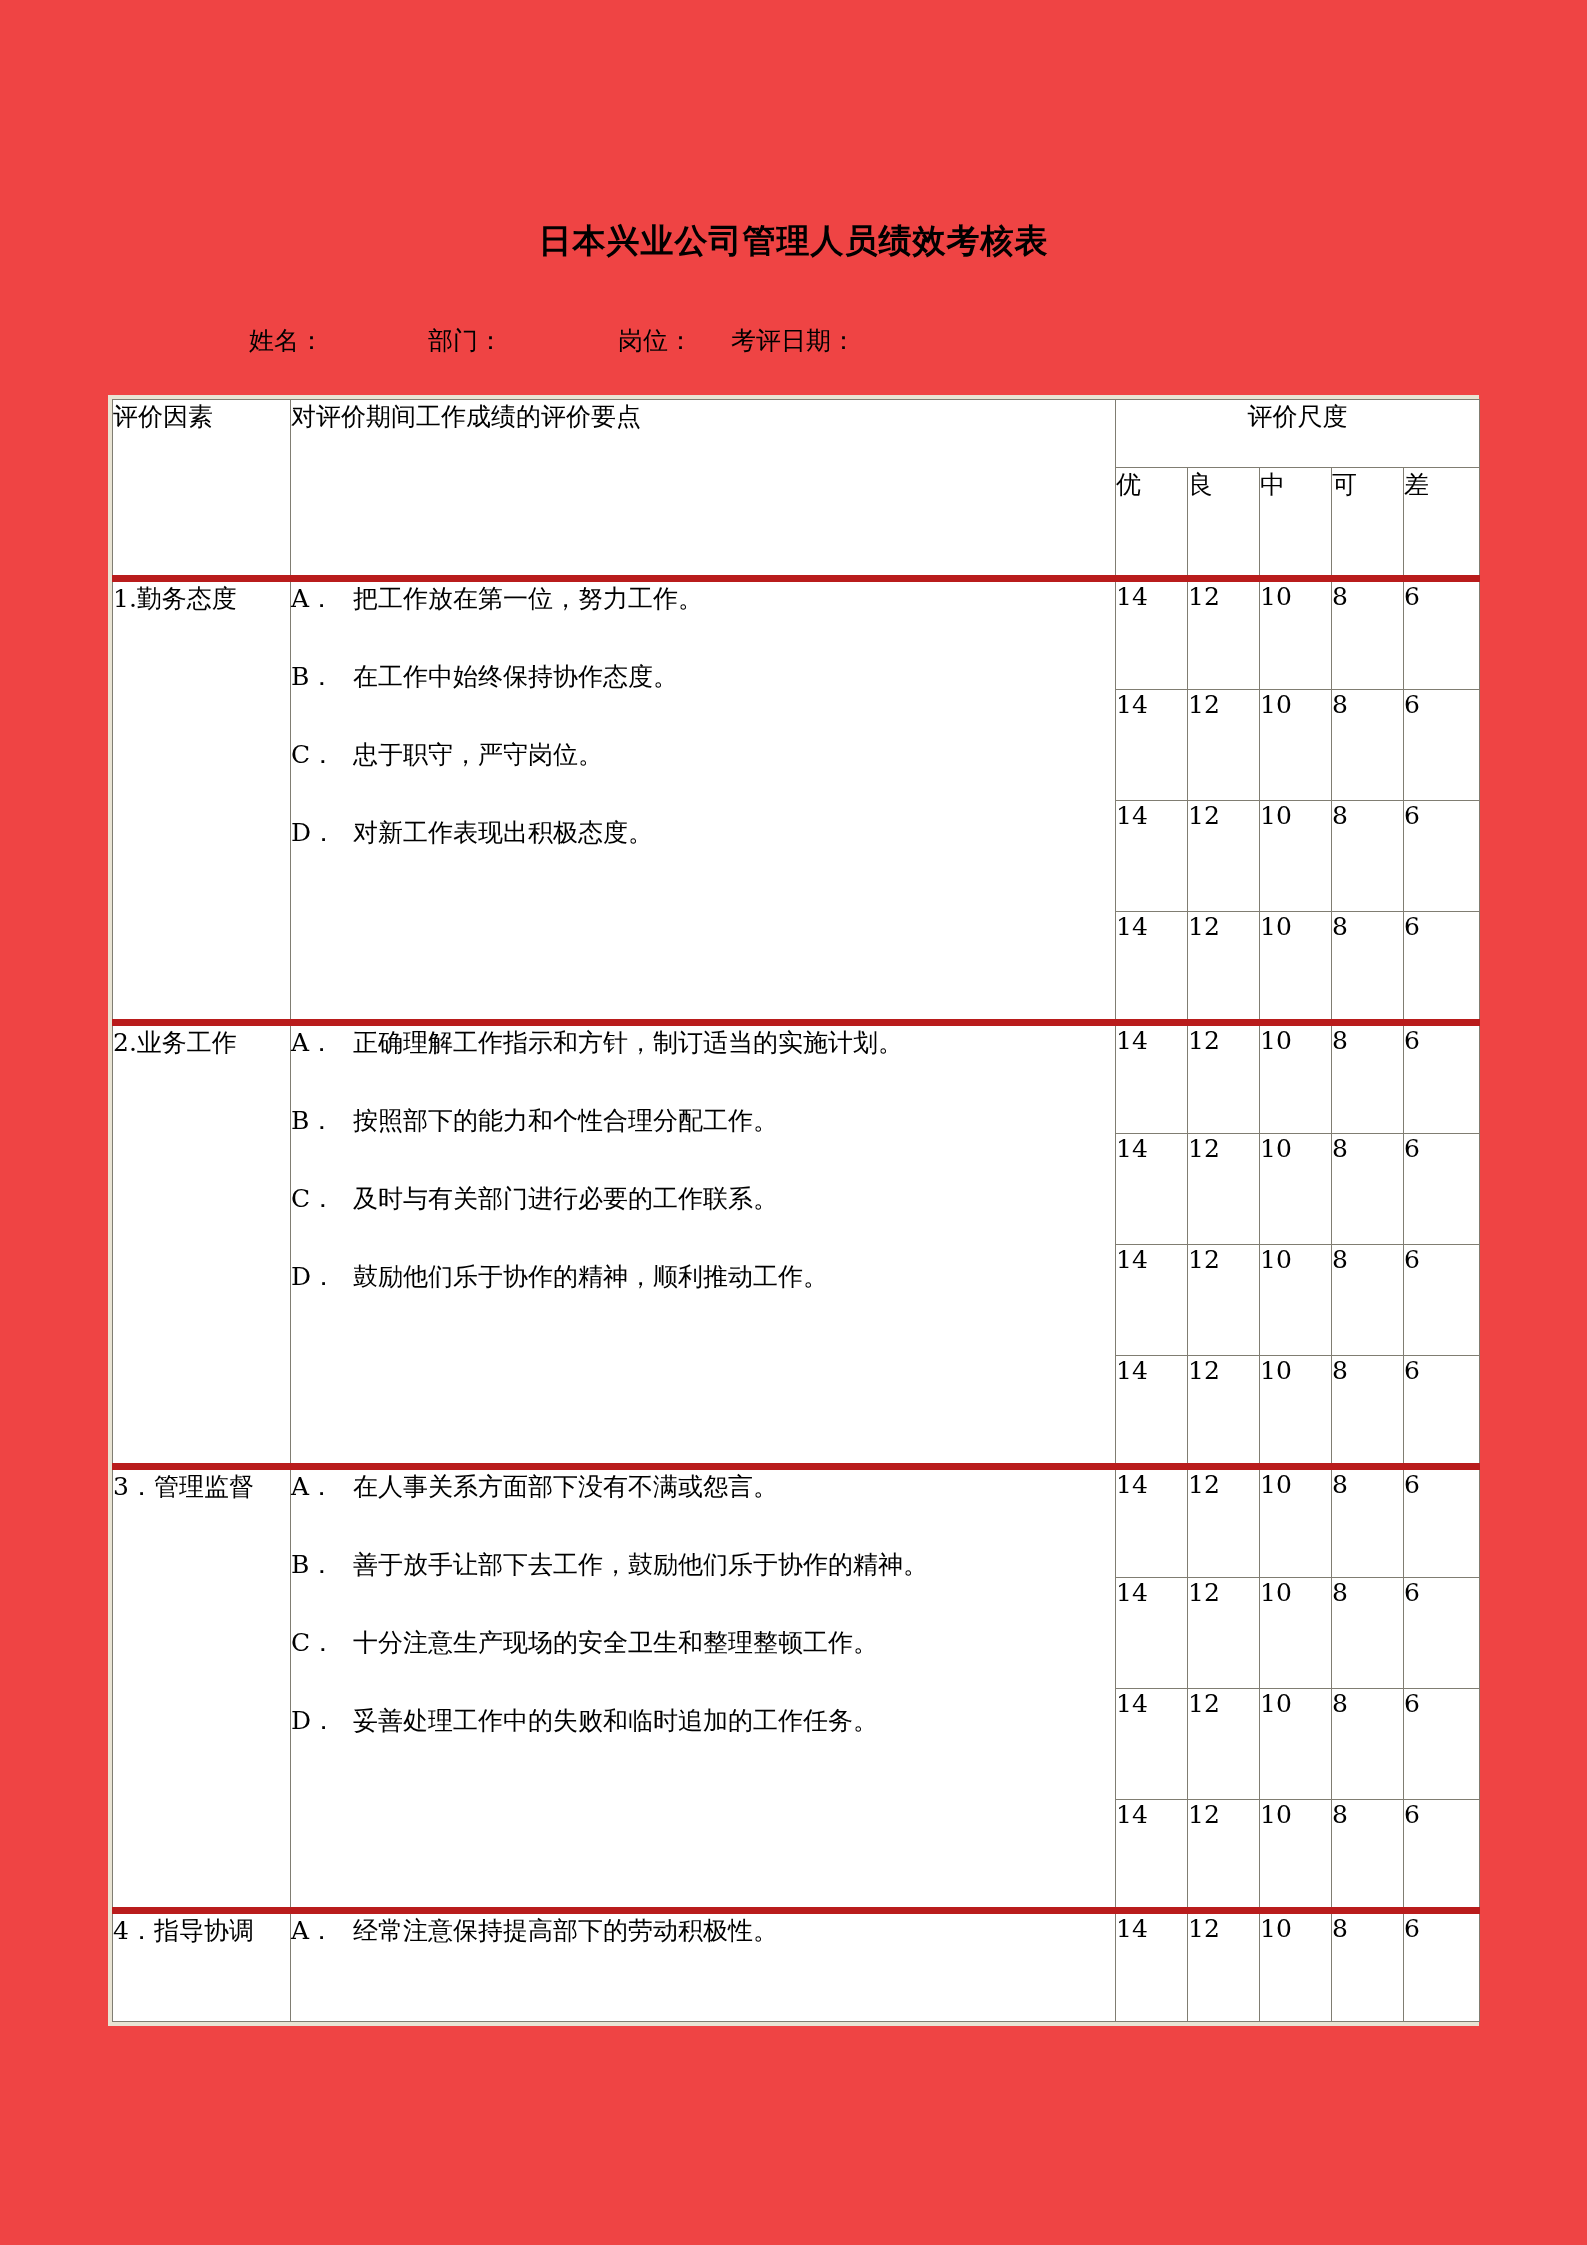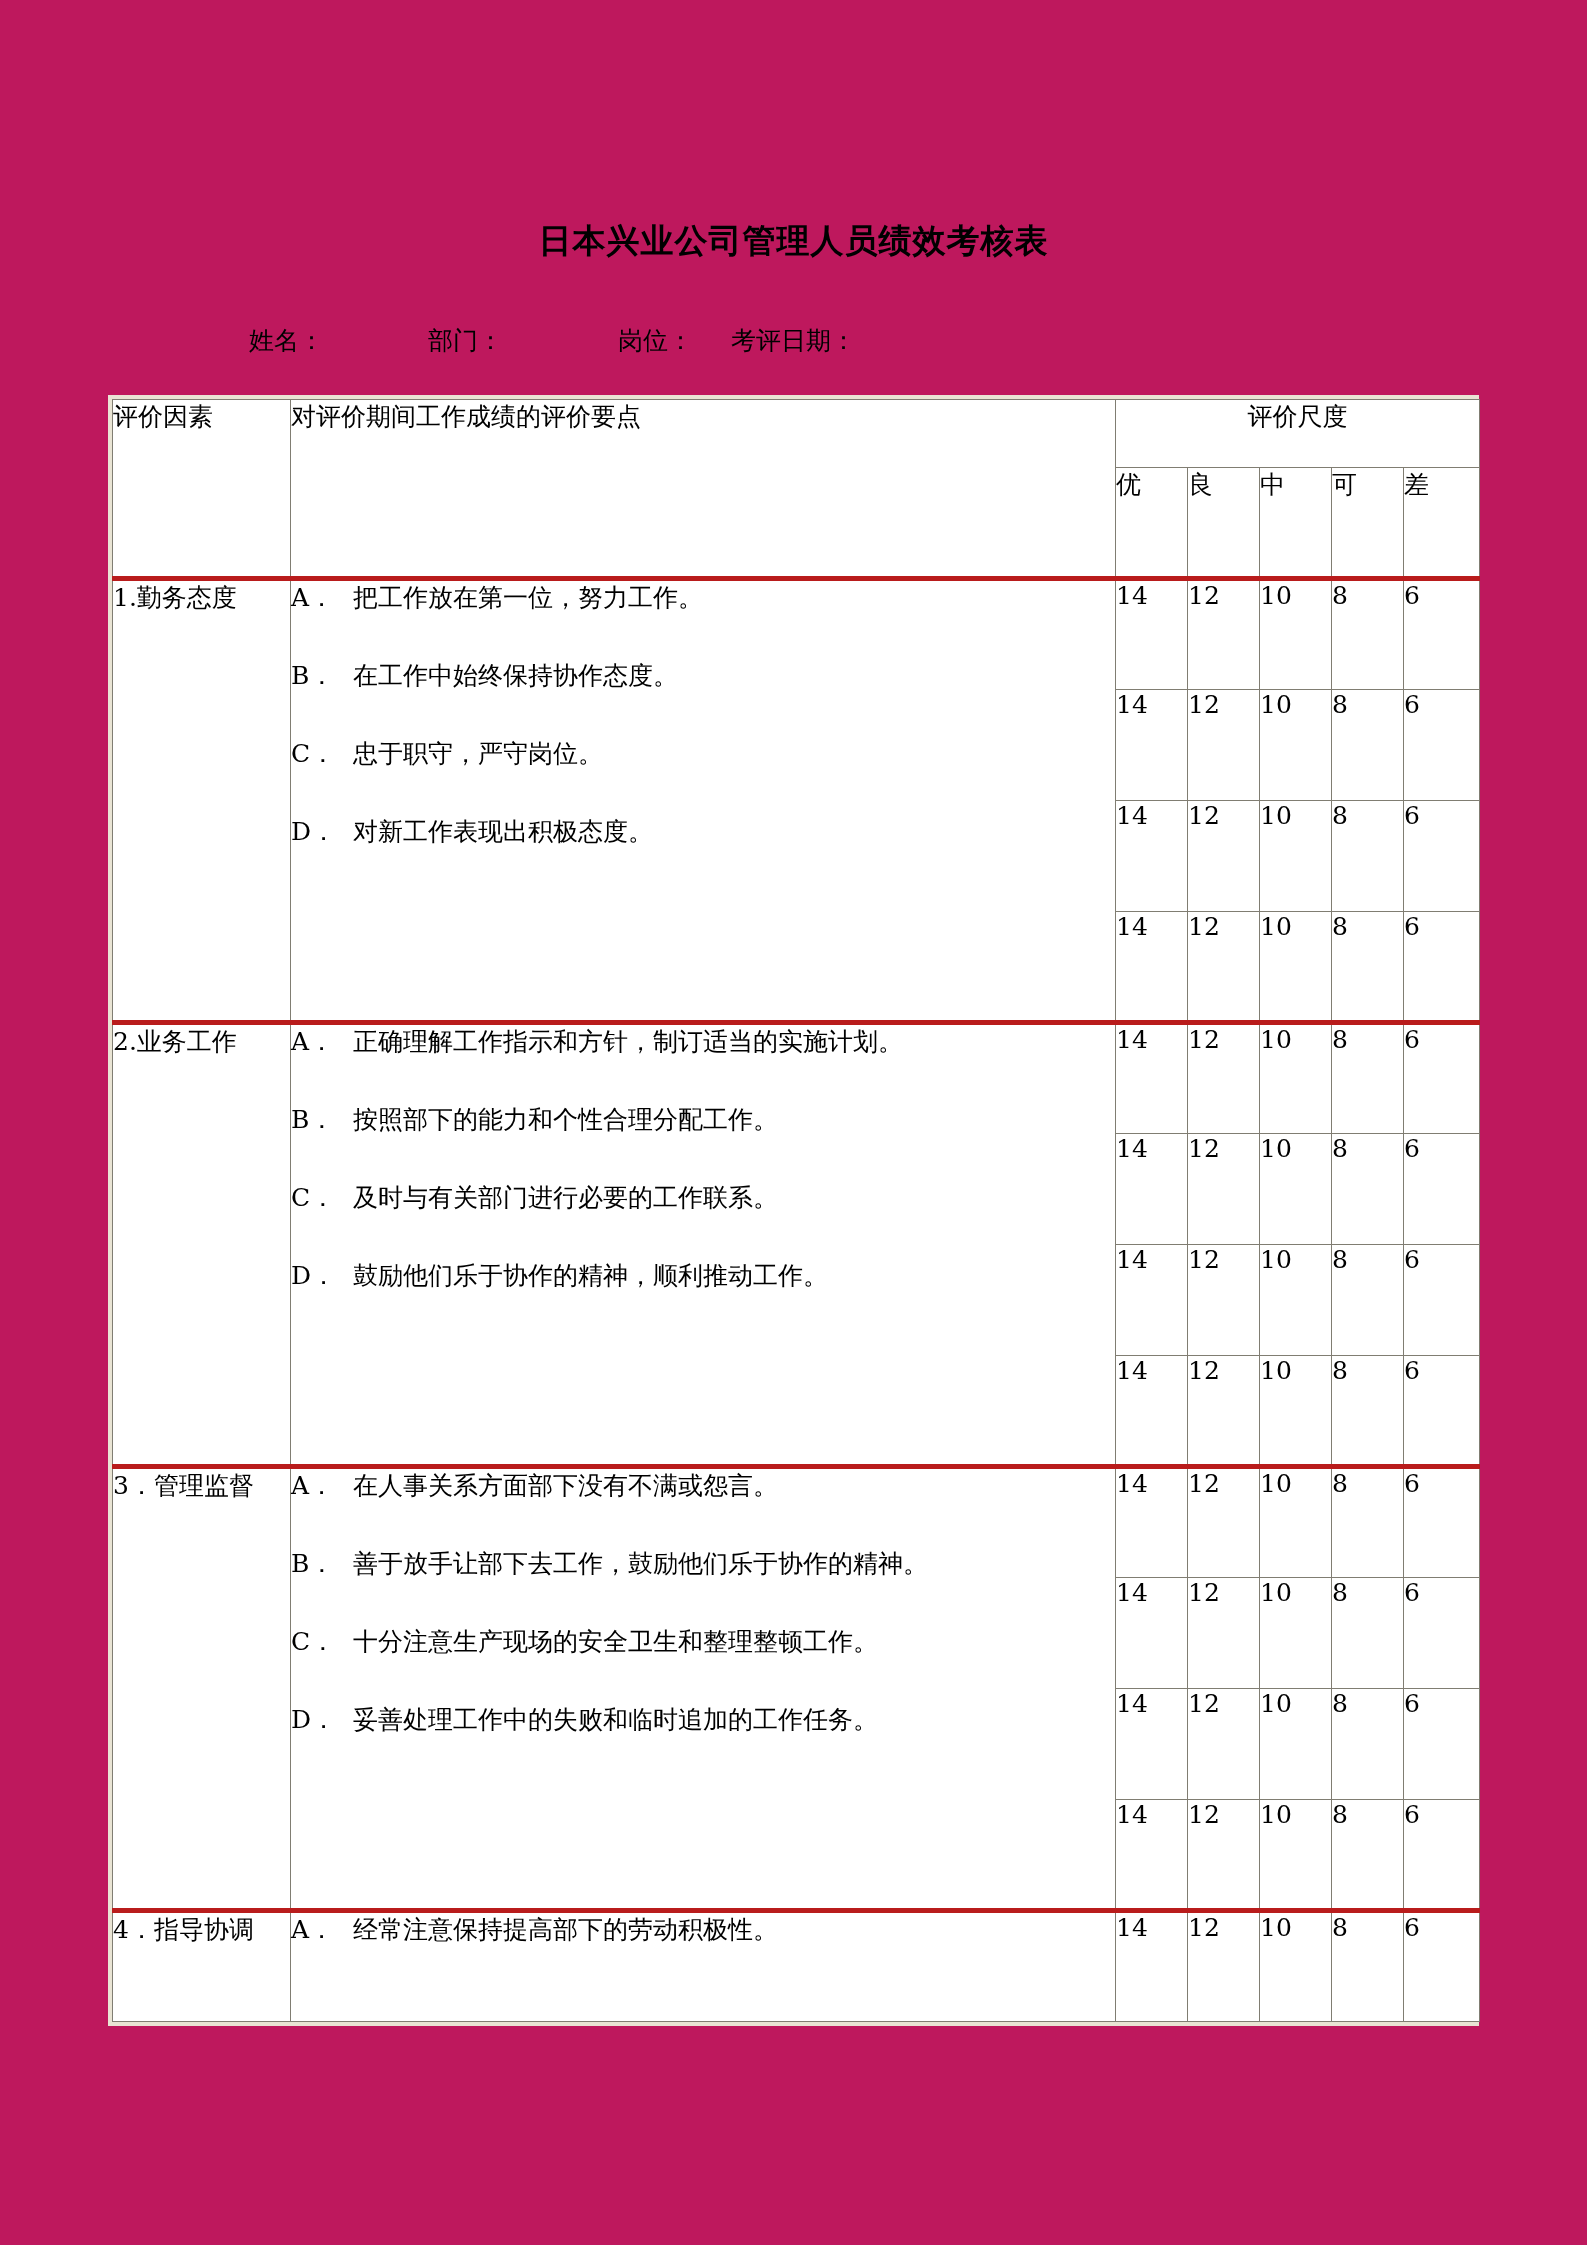--- a/index.html
+++ b/index.html
@@ -8,21 +8,21 @@
     background: #ffffff;
   }
   body {
     font-family: "DejaVu Serif", "Liberation Serif", serif;
     color: #000000;
   }
   .page {
     position: relative;
     width: 1587px;
     height: 2245px;
-    background: #be185d;
+    background: #ef4444;
     box-sizing: border-box;
     overflow: hidden;
   }
 
   
   .doc-title {
     position: absolute;
     left: 0;
     top: 218px;
     width: 1587px;
@@ -106,21 +106,21 @@
   }
   .hdr-scale-sub {
     height: 111px;
     text-align: left;
     vertical-align: top;
     padding: 9px 0 0 10px;
   }
 
   
   tr.section-start > td {
-    border-top: 5px solid #b91c1c;
+    border-top: 7px solid #b91c1c;
   }
 
   
   .factor-cell {
     text-align: left;
     vertical-align: middle;
     padding-left: 8px;
     white-space: nowrap;
   }
   

